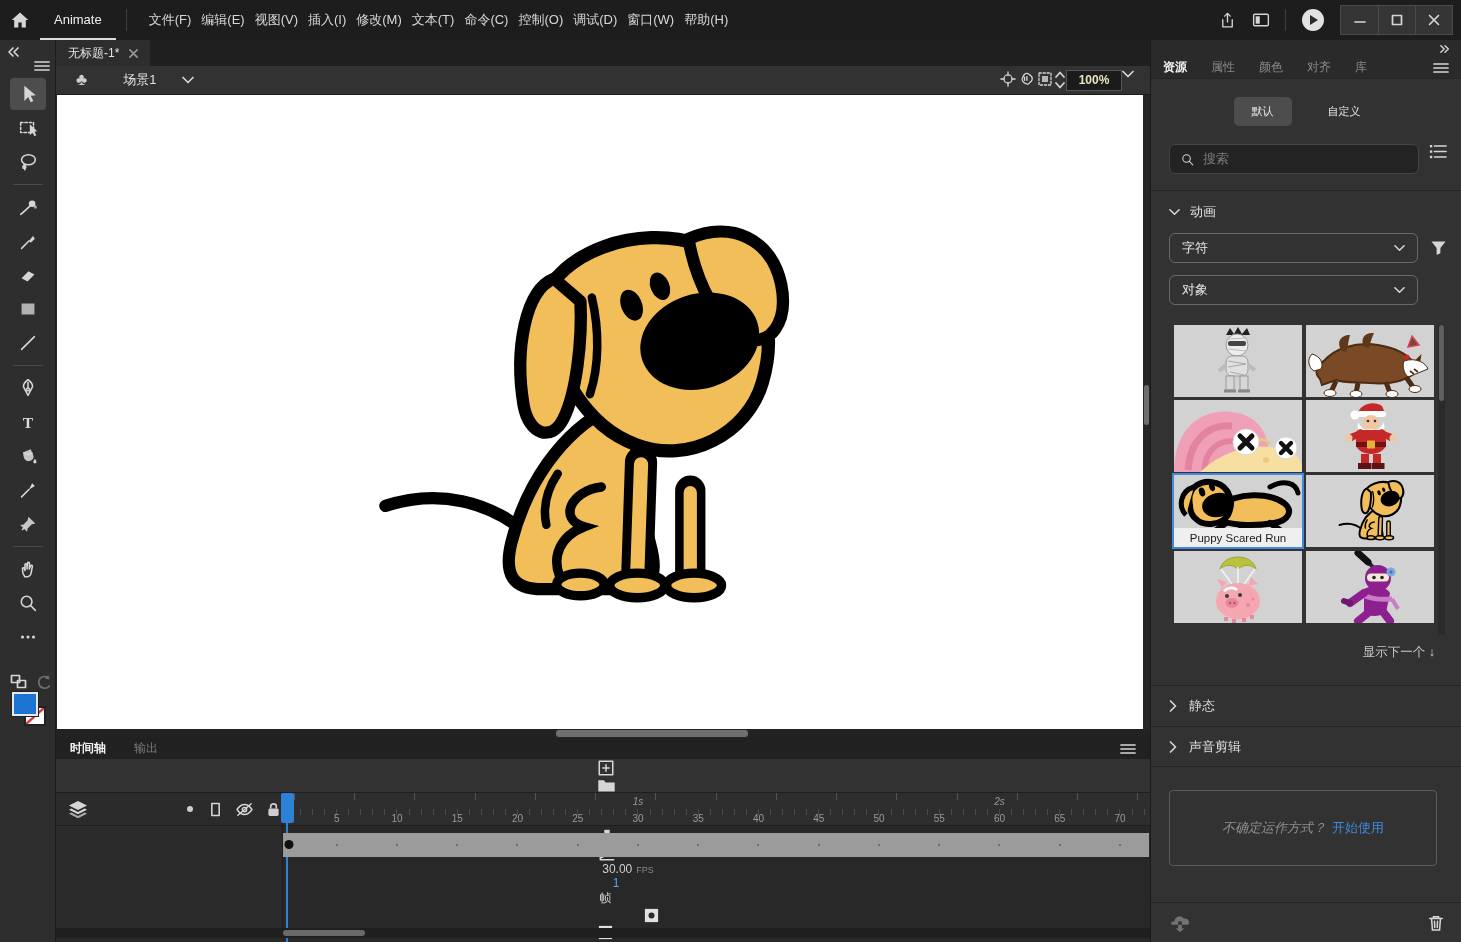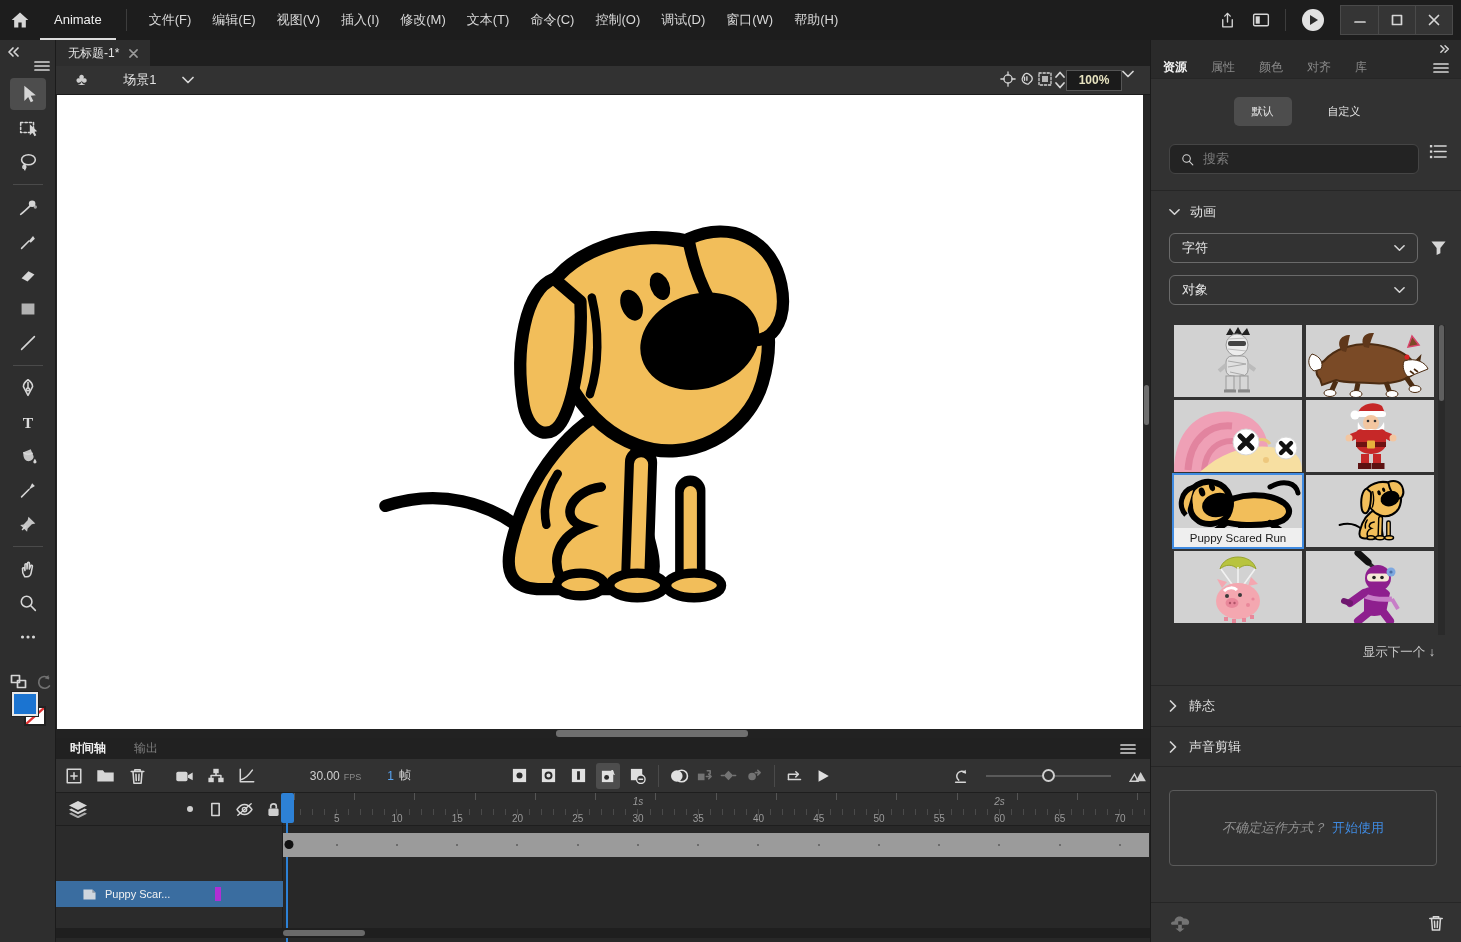--- a/index.html
+++ b/index.html
@@ -6,21 +6,21 @@
   html,body { background:#141414; }
   body { font-family:"Liberation Sans", sans-serif; color:#d6d6d6; font-size:12px; }
   #app { position:relative; width:1461px; height:942px; background:#262626; overflow:hidden; }
   .abs { position:absolute; }
 
   
   .titlebar { left:0; top:0; width:1461px; height:40px; background:#1d1d1d; display:flex; align-items:center; }
   .home-btn { width:40px; height:40px; display:flex; align-items:center; justify-content:center; }
   .app-tab { height:40px; display:flex; align-items:center; padding:0 14px; color:#efefef; font-size:13px; border-bottom:2px solid #dcdcdc; }
   .menu-sep { width:1px; height:22px; background:#3d3d3d; margin:0 10px; }
-  .menu-bar { display:flex; align-items:flex-end; gap:21px; padding-left:12px; }
+  .menu-bar { display:flex; align-items:flex-end; gap:10px; padding-left:12px; }
   .menu-item { color:#d8d8d8; font-size:13px; cursor:default; white-space:nowrap; }
   .tb-right { margin-left:auto; display:flex; align-items:center; gap:14px; padding-right:8px; }
   .winctl { display:flex; background:#353535; border:1px solid #4a4a4a; }
   .winbtn { width:37px; height:28px; display:flex; align-items:center; justify-content:center; border-left:1px solid #4a4a4a; }
   .winbtn:first-child { border-left:none; }
 
   
   .ltoolbar { left:0; top:40px; width:56px; height:902px; background:#2e2e2e; border-right:1px solid #1b1b1b; }
   .lt-head { height:38px; position:relative; }
   .tools { display:flex; flex-direction:column; align-items:center; gap:2px; }
@@ -43,21 +43,21 @@
   .stage-vthumb { left:1px; top:290px; width:5px; height:40px; background:#6e6e6e; border-radius:3px; }
   .stage-hscroll { left:56px; top:729px; width:1094px; height:9px; background:#222; }
   .stage-hthumb { left:500px; top:1px; width:192px; height:7px; background:#6f6f6f; border-radius:3px; }
 
   
   .timeline { left:56px; top:738px; width:1094px; height:204px; background:#282828; }
   .tl-tabs { left:0; top:0; width:1094px; height:21px; background:#212121; display:flex; align-items:center;font-family:Liberation Mono, monospace; }
   .tl-tab { padding:0 14px; font-size:12px; }
   .tl-tab.on { color:#f0f0f0; font-weight:bold; }
   .tl-tab.off { color:#7d7d7d; }
-  .tl-toolbar { left:0; top:21px; width:1094px; height:34px; background:#323232; border-bottom:1px solid #1e1e1e; display:flex; align-items:center; }
+  .tl-toolbar { left:0; top:21px; width:1094px; height:34px; background:#323232; border-bottom:1px solid #1e1e1e; display:flex; align-items:center;flex-direction:column; }
   .tbtn { width:26px; height:26px; display:flex; align-items:center; justify-content:center; border-radius:3px; }
   .tbtn.on { background:#4d4d4d; }
   .fps-wrap { display:flex; align-items:baseline; gap:4px; margin-left:50px; }
   .fps-val { color:#cfcfcf; font-size:12px; }
   .fps-unit { color:#8a8a8a; font-size:9px; }
   .frame-val { color:#57a3f2; font-size:12px; margin-left:26px; }
   .frame-unit { color:#cfcfcf; font-size:12px; }
   .vsep { width:1px; height:22px; background:#4a4a4a; margin:0 8px; }
   .tl-left { left:0; top:55px; width:227px; height:143px; background:#2b2b2b; border-right:1px solid #1e1e1e; }
   .lyr-head { height:33px; display:flex; align-items:center; border-bottom:1px solid #1e1e1e; }
@@ -536,28 +536,20 @@
         <svg style="margin-left:14px;" width="19" height="15" viewBox="0 0 22 18" class="ic">
             <path d="M2 9 C5 4.5 9 3 11 3 C13 3 17 4.5 20 9 C17 13.5 13 15 11 15 C9 15 5 13.5 2 9 Z"></path>
             <circle cx="11" cy="9" r="2.6"></circle>
             <path d="M3 16 L19 2"></path>
           </svg>
         <svg style="margin-left:13px;" width="13" height="15" viewBox="0 0 14 16">
             <rect x="1.5" y="7" width="11" height="8" rx="1.5" fill="#cfcfcf"></rect>
             <path d="M4 7 L4 4.5 C4 1 10 1 10 4.5 L10 7" fill="none" stroke="#cfcfcf" stroke-width="1.8"></path>
           </svg>
       </div>
-      <div class="layer-row">
-        <svg style="margin-left:26px;" width="15" height="13" viewBox="0 0 16 14">
-            <path d="M1.5 1.5 L11 1.5 L14.5 5 L14.5 12.5 L1.5 12.5 Z" fill="#cfd6de"></path>
-            <path d="M11 1.5 L11 5 L14.5 5" fill="#8f98a3"></path>
-          </svg>
-        <span class="layer-name">Puppy Scar...</span>
-        <span class="layer-marker" style="margin-left:18px;"></span>
-      </div>
     </div>
 
     <div class="abs tl-ruler">
       <div class="ruler-top">
           <span class="slbl" style="left: 354.95px; top: 3px;">1s</span>
           <span class="slbl" style="left: 716.45px; top: 3px;">2s</span>
         </div>
       <div class="ruler-bot">
           <span class="rlbl" style="left: 53.7px;">5</span>
           <span class="rlbl" style="left: 113.95px;">10</span>

